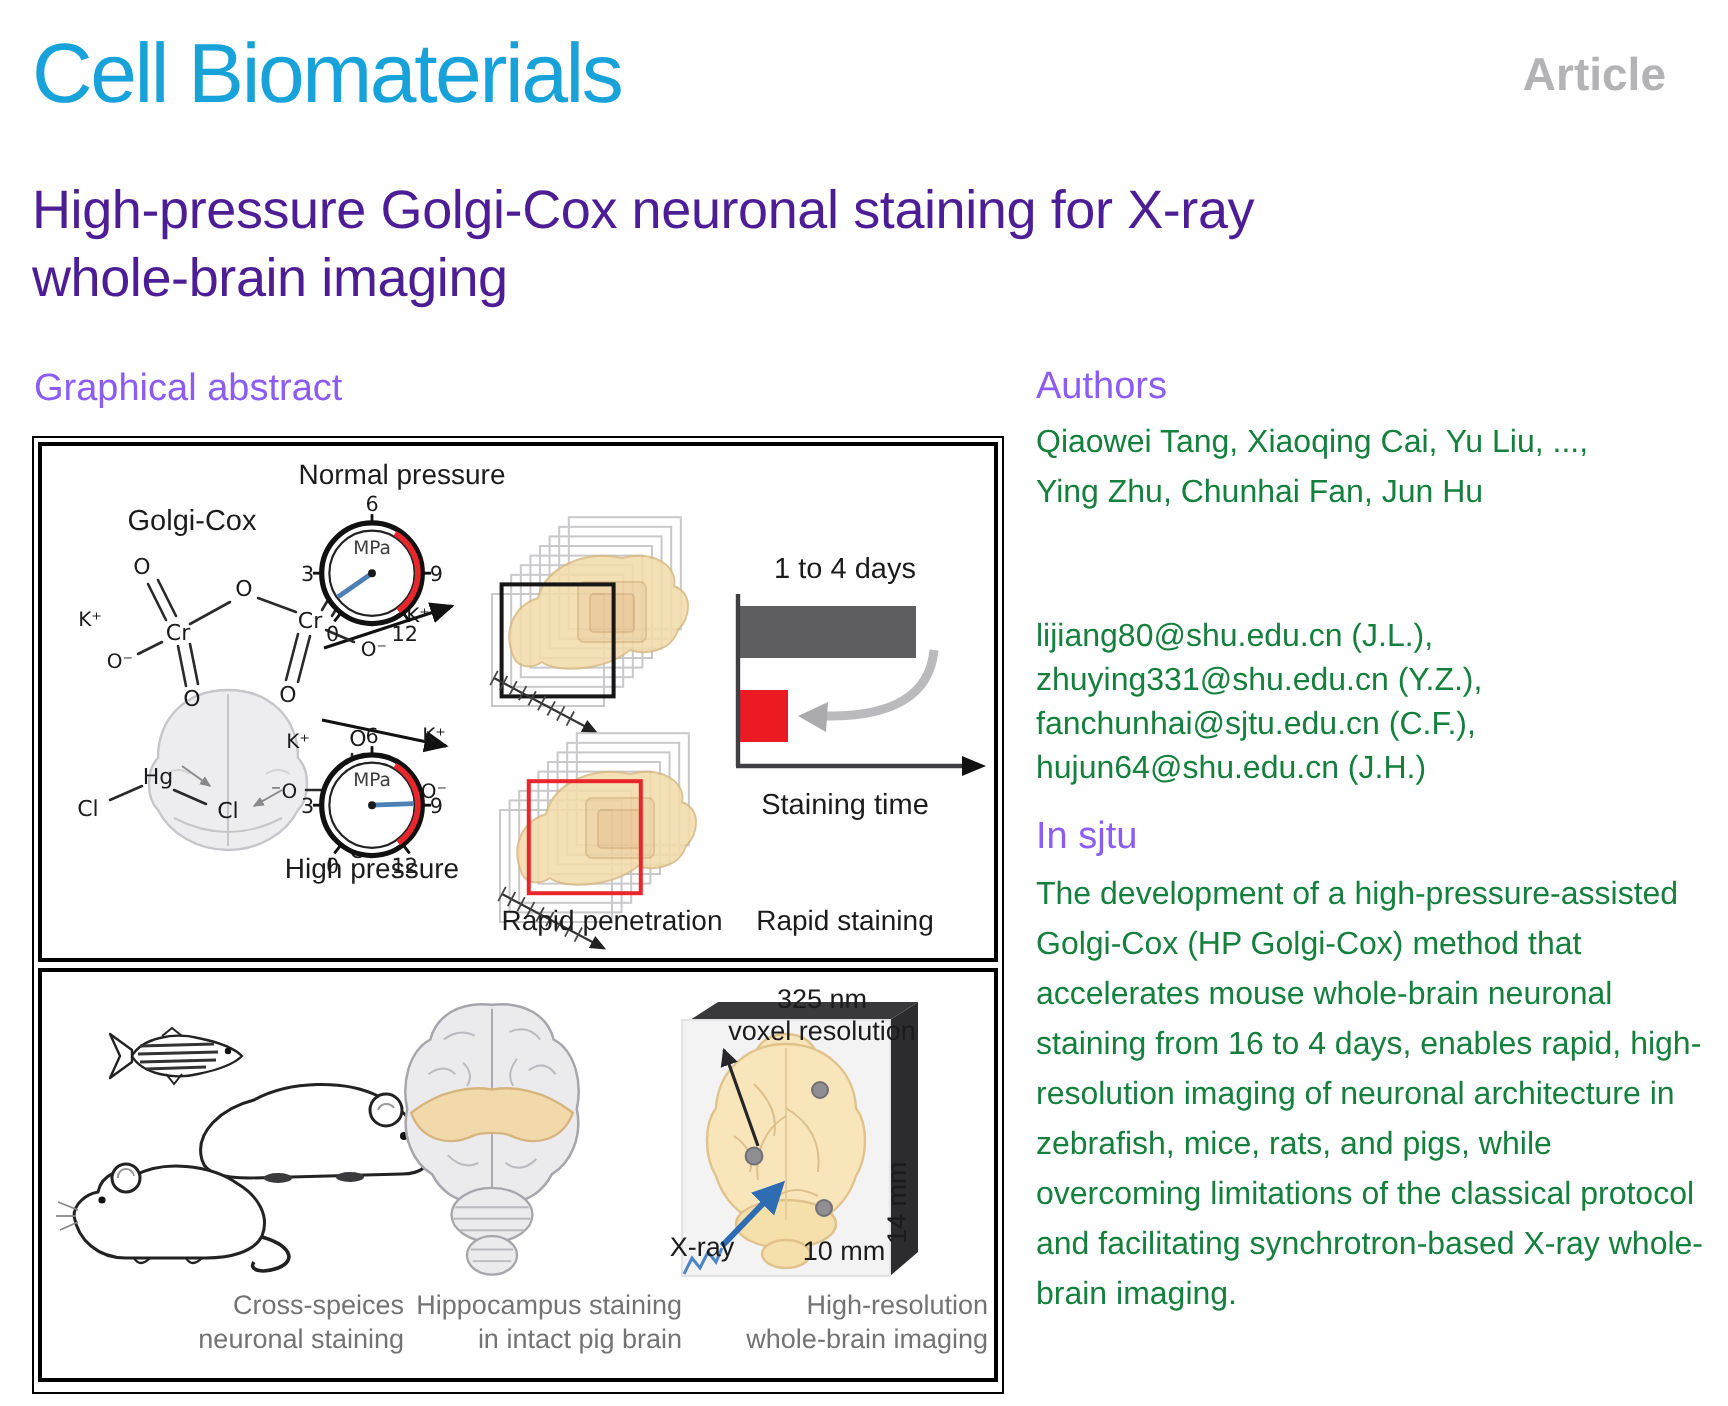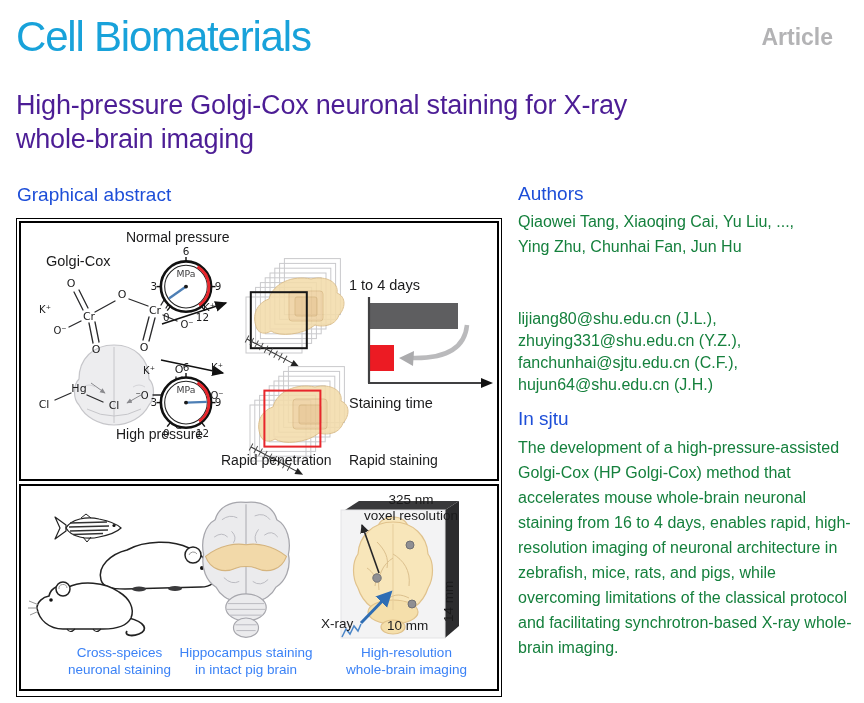--- a/index.html
+++ b/index.html
@@ -3,32 +3,32 @@
 <meta charset="utf-8">
 <style>
   html,body{margin:0;padding:0;background:#ffffff}
   .page{position:relative;width:864px;height:703px;background:#fff;overflow:hidden;
         font-family:"Liberation Sans",sans-serif;color:#202022}
   .logo{position:absolute;left:16px;top:13px;font-size:42px;font-weight:400;
         letter-spacing:-1.2px;color:#18a2da}
   .badge{position:absolute;right:31px;top:24px;font-size:23px;font-weight:700;color:#b3b3b5}
   .title{position:absolute;left:16px;top:88px;width:815px;font-size:27px;font-weight:400;
          line-height:1.26;letter-spacing:-0.2px;white-space:pre-line;color:#4c1d95}
-  .sec-head{font-size:19px;color:#1d4ed8;font-weight:500}
+  .sec-head{font-size:19px;color:#8b5cf6;font-weight:500}
   .ga-head{position:absolute;left:17px;top:184px}
   .rc{position:absolute;left:518px;width:336px}
   .body-text{font-size:16px;line-height:1.56;color:#15803d;white-space:pre-line}
   .figure{position:absolute;left:16px;top:218px;width:486px;height:479px;
           border:1.5px solid #000;padding:2px;box-sizing:border-box;background:#fff}
   .panel{position:relative;border:2px solid #000;box-sizing:border-box;background:#fff;overflow:hidden}
   .p1{height:260px;margin-bottom:3px}
   .p2{height:207px}
   .abs{position:absolute}
-  .flabel{position:absolute;font-size:14px;line-height:1.18;color:#1b1b1c;white-space:pre-line}
-  .fcap{position:absolute;top:158px;font-size:13.5px;line-height:1.28;color:#3b82f6;text-align:center;white-space:pre-line}
+  .flabel{position:absolute;font-size:14px;line-height:1.18;color:#1b1b1c;text-align:center;white-space:pre-line}
+  .fcap{position:absolute;top:158px;font-size:13.5px;line-height:1.28;color:#737373;text-align:right;white-space:pre-line}
   .vlabel{position:absolute;font-size:13.5px;color:#1b1b1c;writing-mode:vertical-rl;transform:rotate(180deg)}
   svg{display:block}
   svg text{font-family:"DejaVu Sans","Liberation Sans",sans-serif;fill:#1b1b1c}
   .atom{font-size:11px}
   .ion{font-size:10px}
   .bond{stroke:#2a2a2c;stroke-width:1.3;stroke-linecap:round}
   .gtick{stroke:#111;stroke-width:1.3}
   .gnum{font-size:9.5px}
   .slice{fill:none;stroke:#c9c9cc;stroke-width:1}
 </style>

